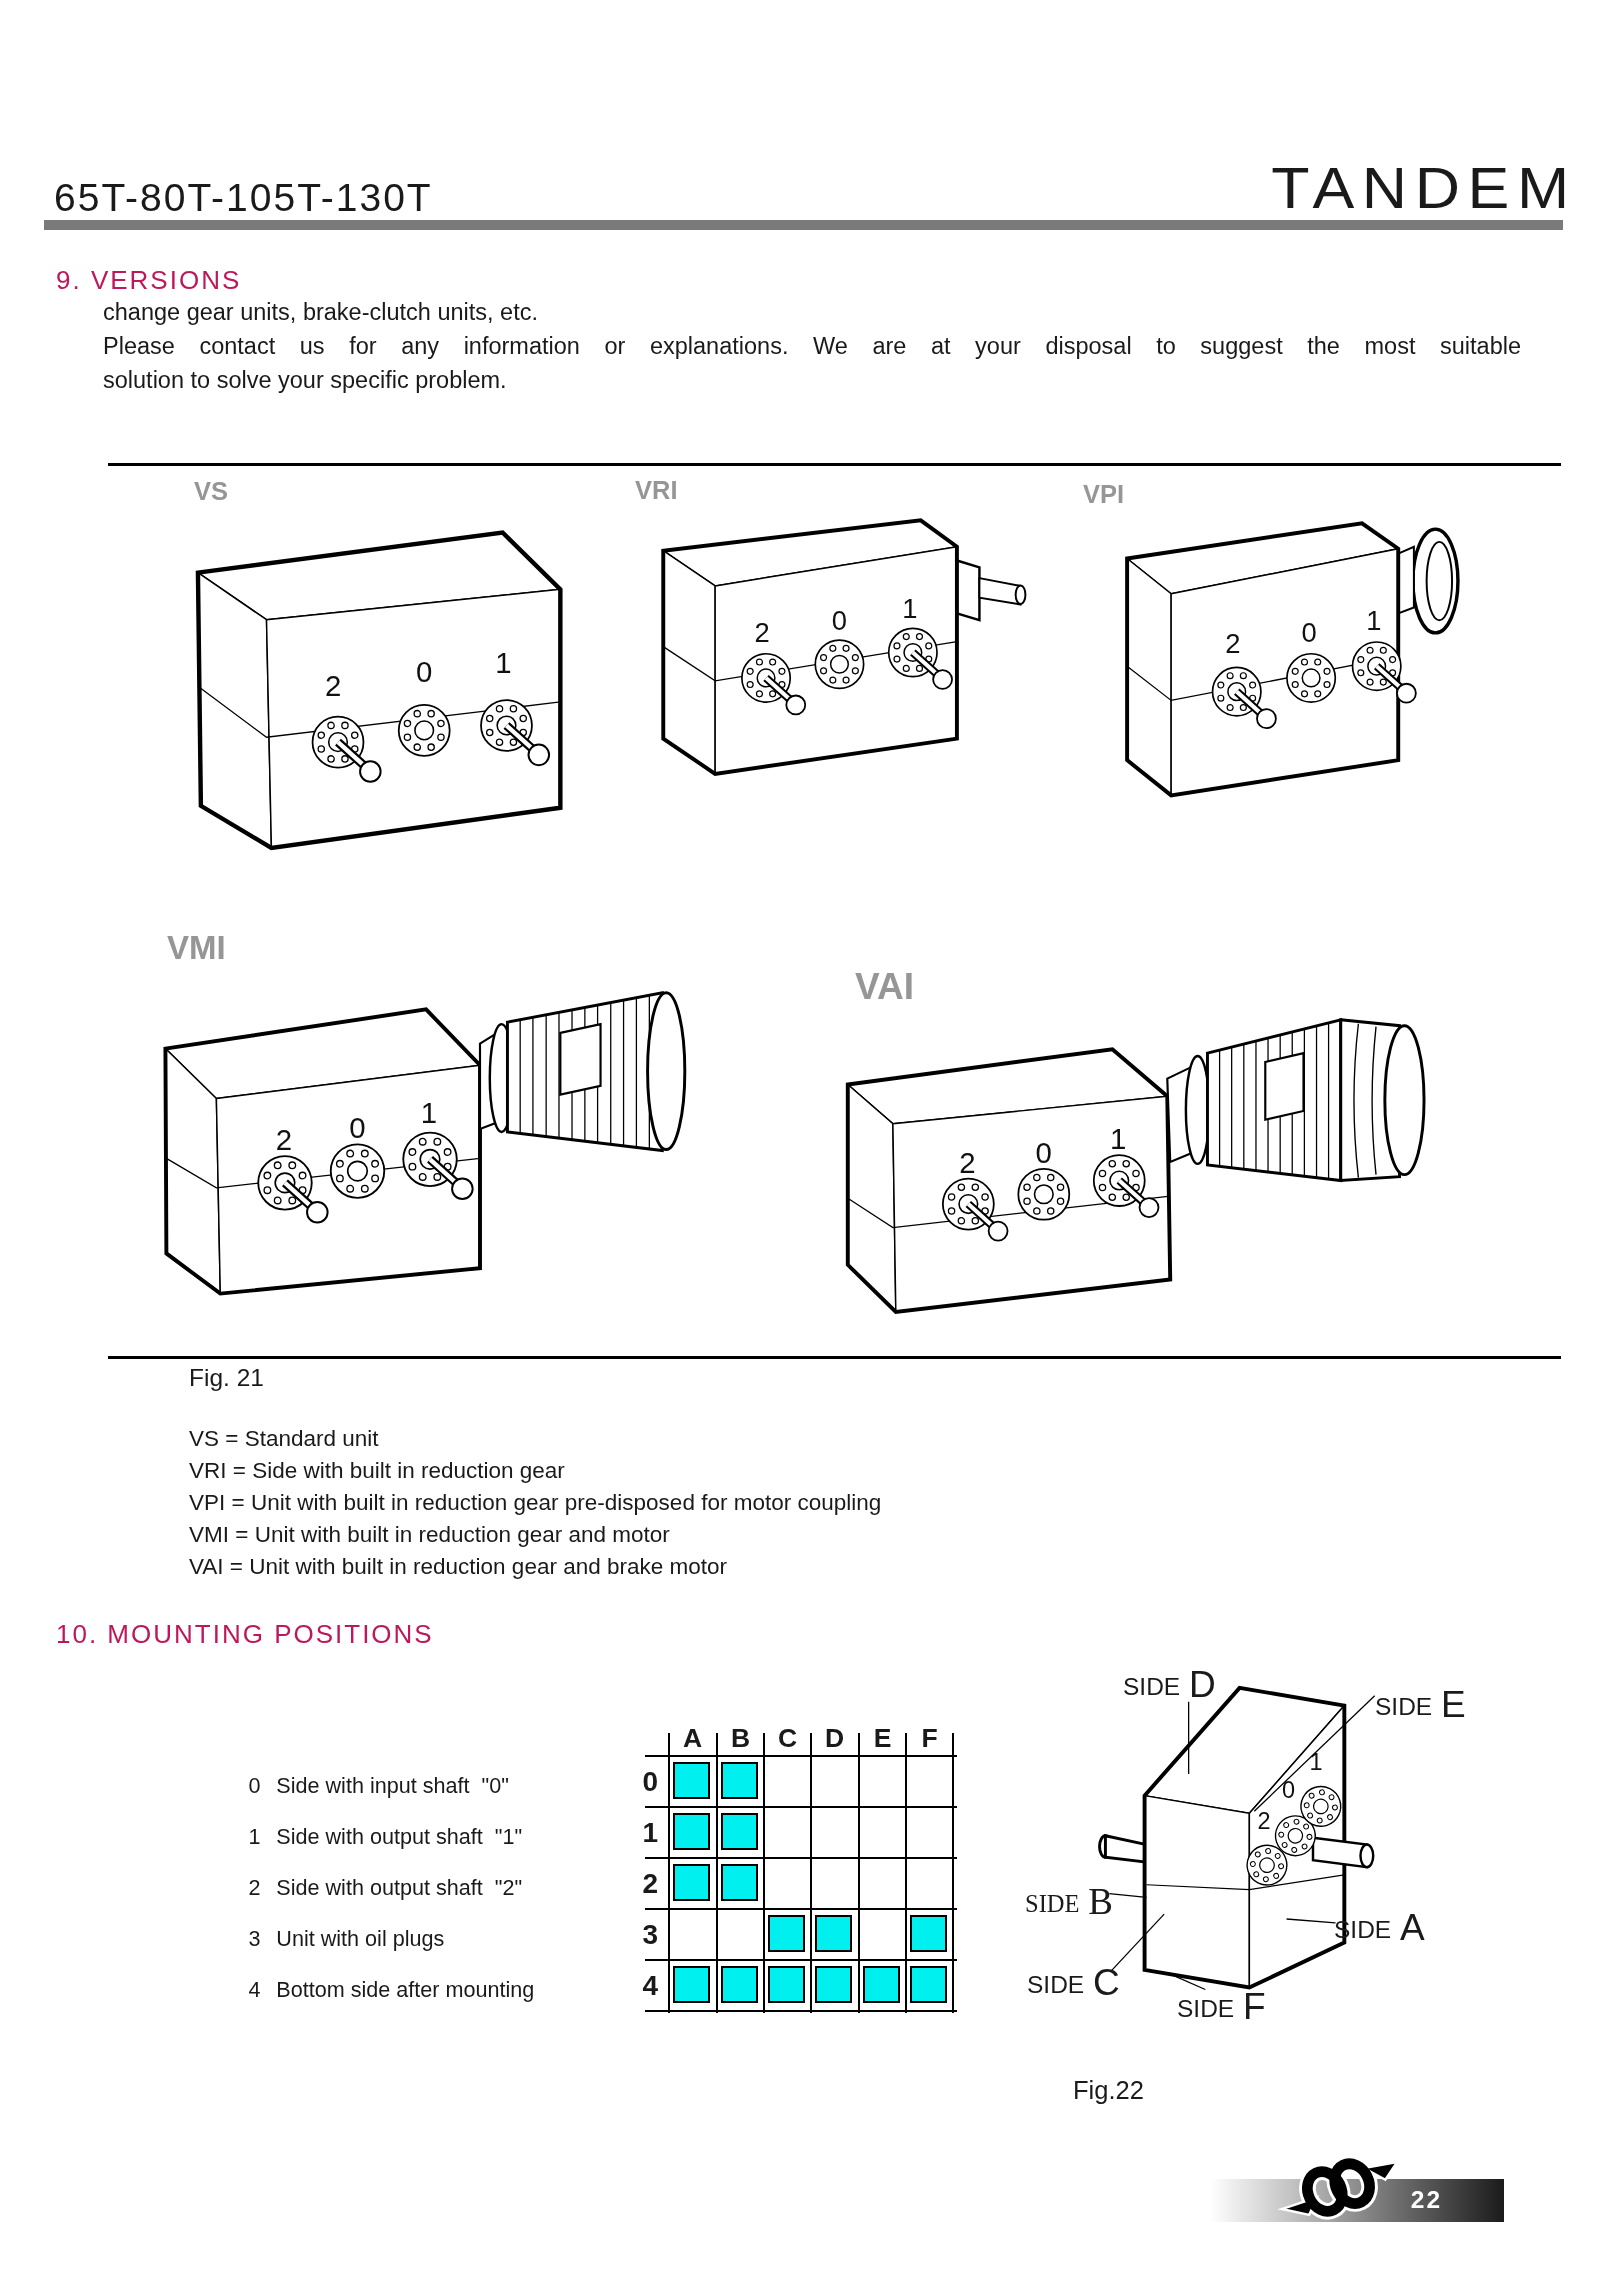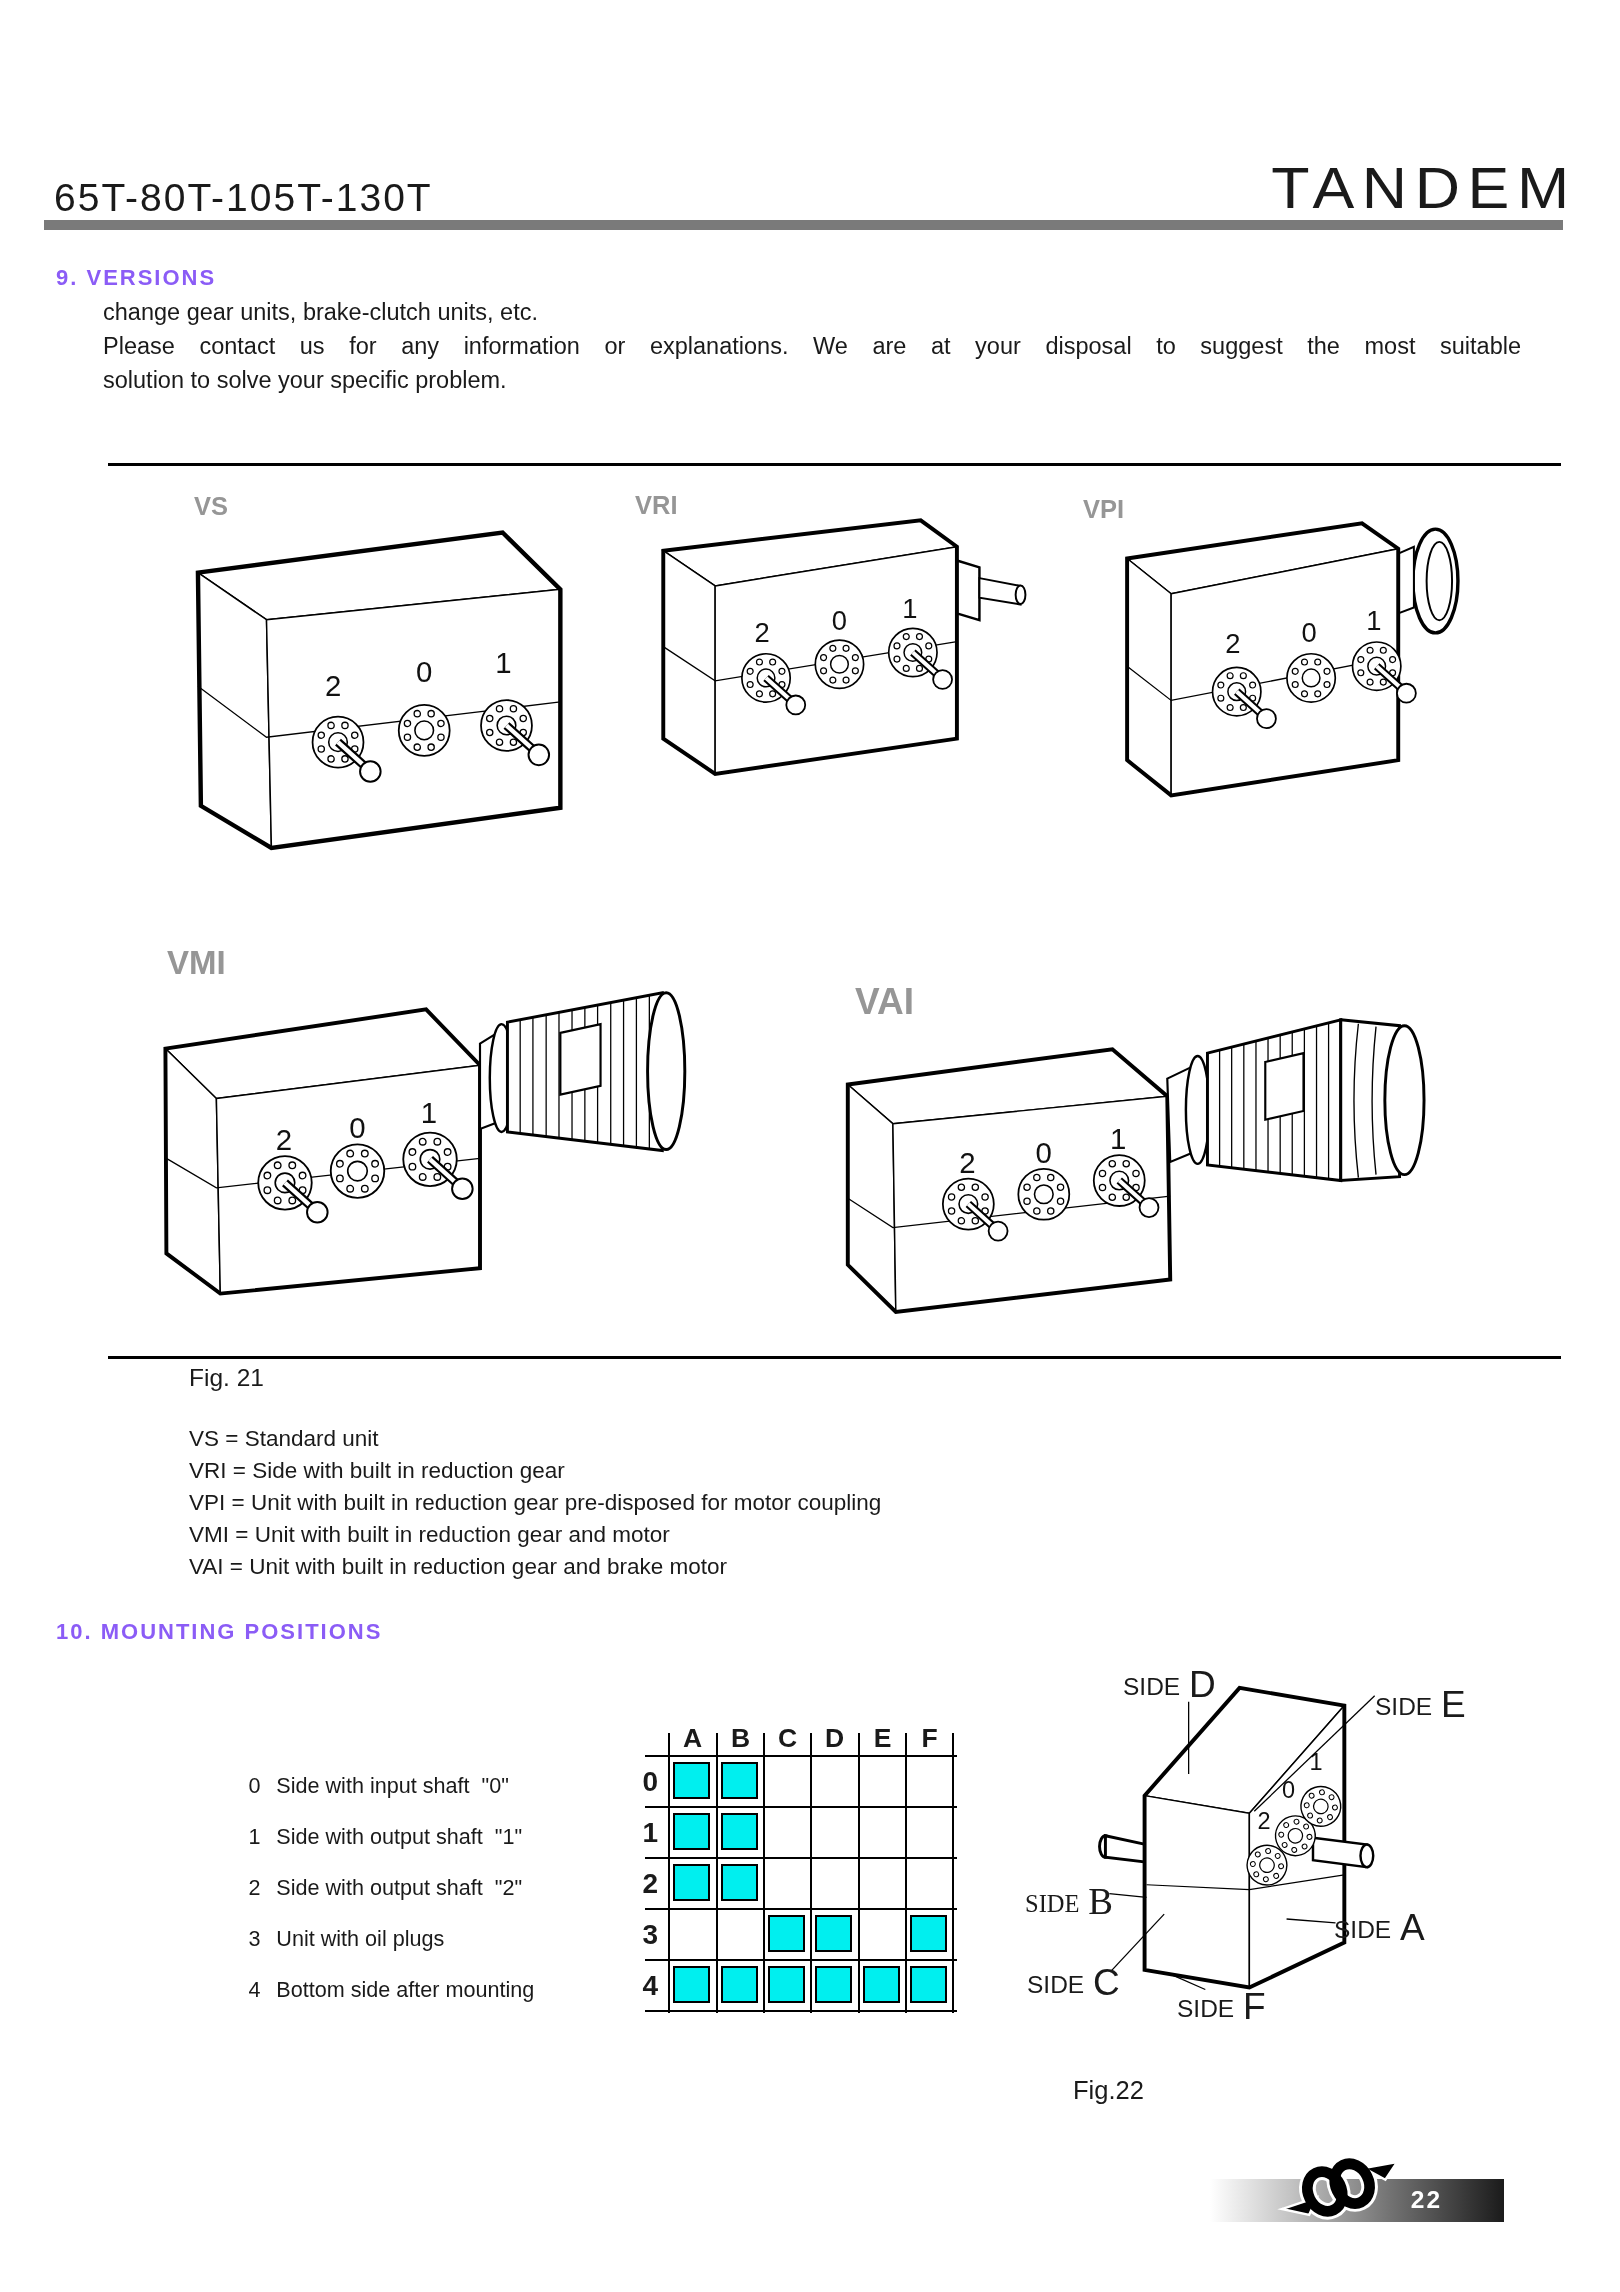--- a/index.html
+++ b/index.html
@@ -5,27 +5,27 @@
   html,body{margin:0;padding:0;background:#e8e8e8;}
   #page{position:relative;width:1620px;height:2293px;background:#ffffff;overflow:hidden;
         font-family:"Liberation Sans","DejaVu Sans",sans-serif;color:#1a1a1a;padding-left:12px;}
   .abs{position:absolute;}
   
   #model-title{left:54px;top:176px;font-size:39px;letter-spacing:2px;font-weight:400;}
   #brand-title{right:55px;top:155px;font-size:57px;font-weight:400;letter-spacing:6.9px;
                transform:scaleX(1.10);transform-origin:right center;}
   #header-bar{left:44px;top:220px;width:1519px;height:9.8px;}
   
-  .sec-head{font-weight:bold;letter-spacing:2px;color:#8b5cf6;font-size:22px;}
+  .sec-head{font-weight:normal;letter-spacing:2px;color:#be185d;font-size:26px;}
   
   #versions-para{left:103px;top:295px;width:1418px;}
   .pline{font-size:23.5px;line-height:34px;text-align:left;white-space:normal;}
   .pline.j{text-align:justify;text-align-last:justify;}
   .rule{left:108px;width:1453px;height:2.9px;background:#000;}
-  .fig-label{color:#969696;font-weight:bold;margin-top:15px;}
+  .fig-label{color:#969696;font-weight:bold;}
   .caption{font-size:24.5px;color:#1a1a1a;}
   
   #fig21-legend{left:189px;top:1423px;font-size:22.5px;line-height:32px;}
   
   .mlegend-item{left:243px;font-size:21.6px;white-space:pre;}
   .mlegend-num{display:inline-block;width:17.6px;text-align:right;margin-right:15.7px;}
   
   #mount-table{left:632px;top:1720px;width:325px;height:294px;}
   .grid-v{position:absolute;width:2px;background:#000;}
   .grid-h{position:absolute;height:2px;background:#000;}

